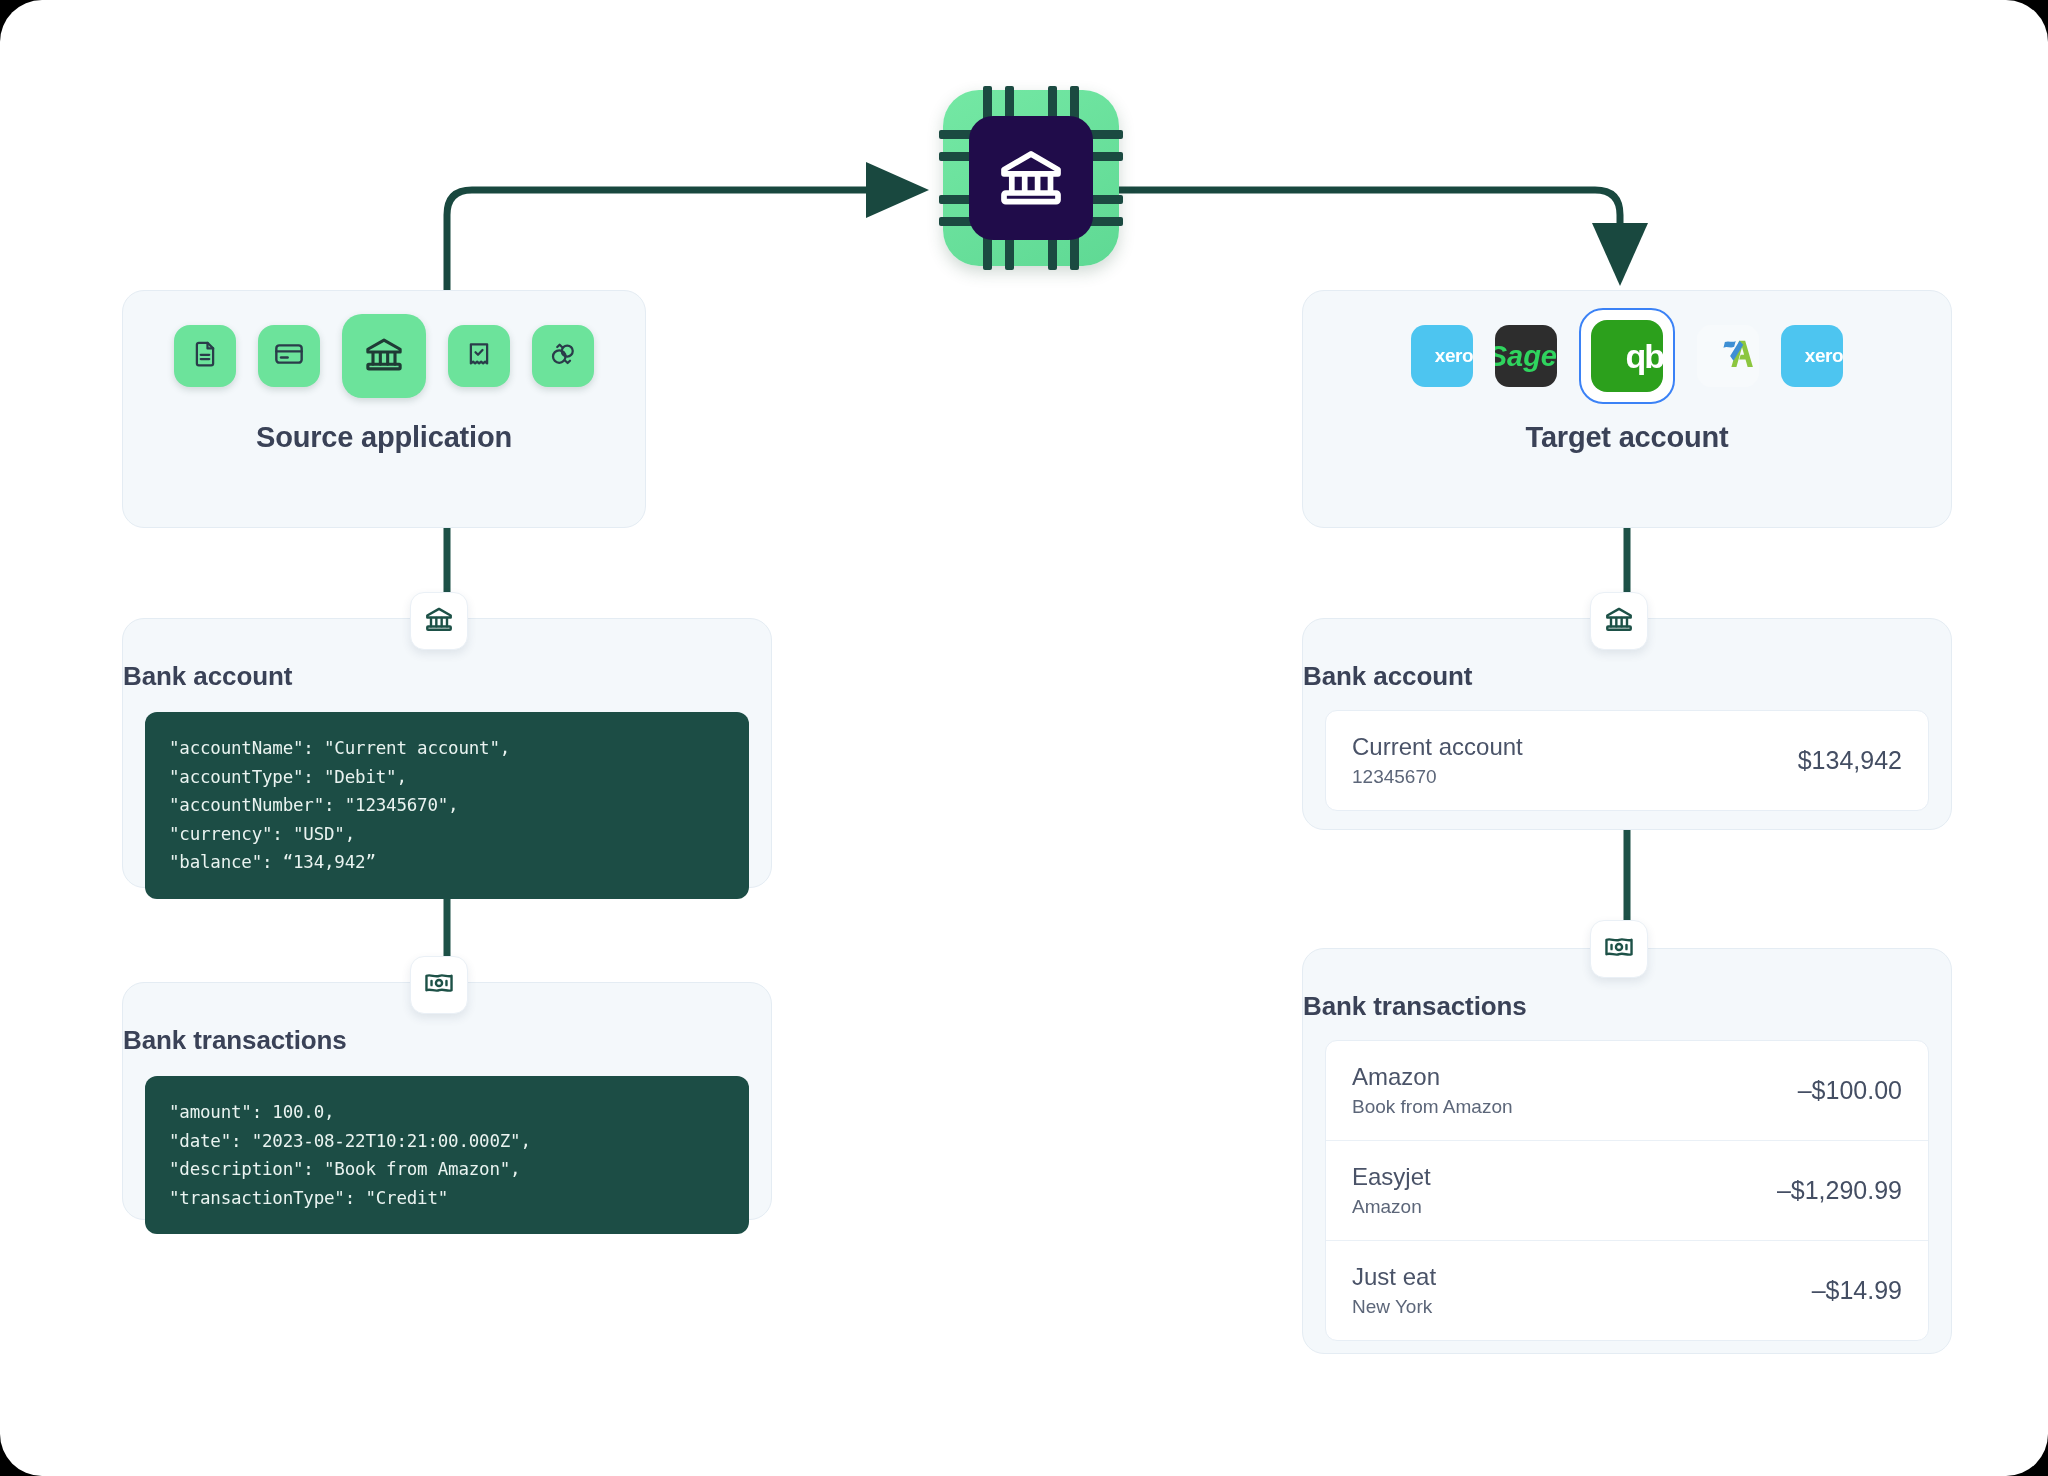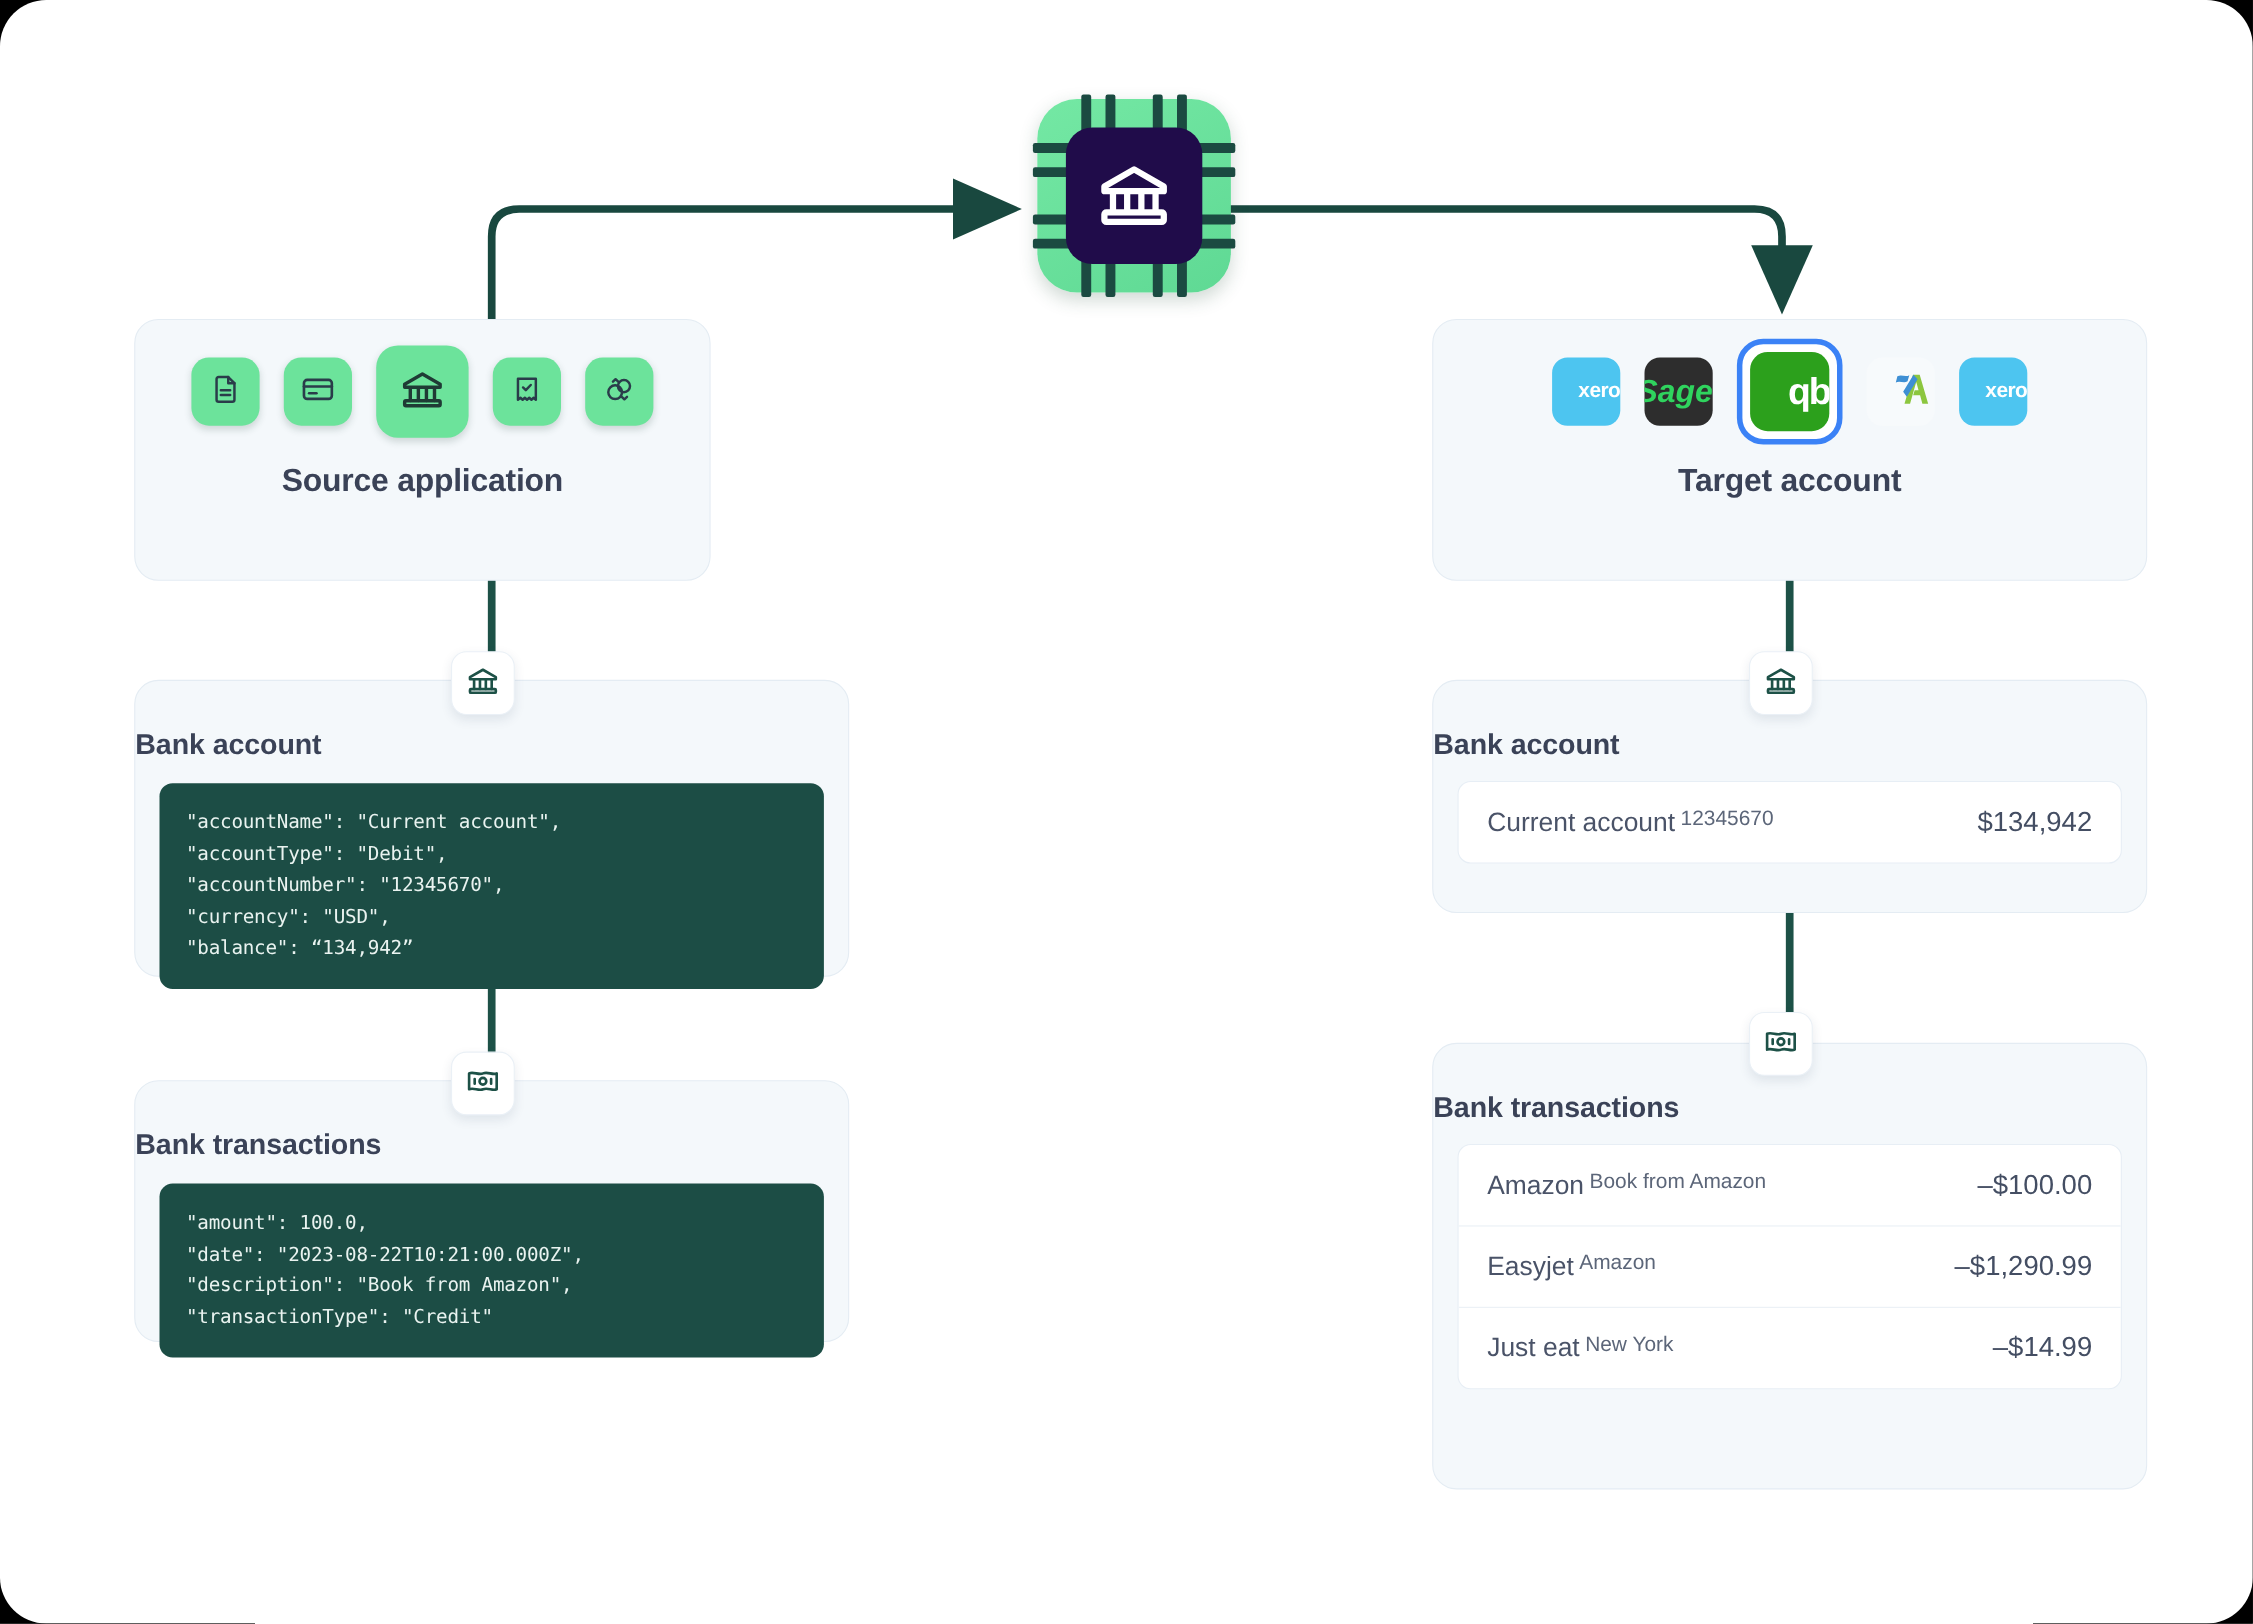--- a/index.html
+++ b/index.html
@@ -47,21 +47,21 @@
     width:62px;height:62px;border-radius:14px;
     display:flex;align-items:center;justify-content:flex-end;
     flex:none;overflow:hidden;
   }
   .logo-xero{background:#4dc5f0;}
   .logo-sage{background:#2d2d2d;}
   .logo-qb{background:#2ca01c;border-radius:16px;width:72px;height:72px;}
   .logo-fa{background:#f7fafc;}
   .qb-wrap{
     width:96px;height:96px;border-radius:24px;
-    border:5px solid #3b82f6;background:#ffffff;
+    border:2px solid #3b82f6;background:#ffffff;
     display:flex;align-items:center;justify-content:center;flex:none;
     box-sizing:border-box;
   }
   .logo-text{font-weight:bold;}
 
   
   #src-bank-card{left:122px;top:618px;width:650px;height:270px;}
   #src-tx-card{left:122px;top:982px;width:650px;height:238px;}
   #tgt-bank-card{left:1302px;top:618px;width:650px;height:212px;}
   #tgt-tx-card{left:1302px;top:948px;width:650px;height:406px;}
@@ -90,21 +90,21 @@
     border:1px solid #e7eef5;
     border-radius:12px;
     overflow:hidden;
   }
   .row{
     display:flex;align-items:center;justify-content:space-between;
     padding:22px 26px;
     box-sizing:border-box;
   }
   .row + .row{border-top:1px solid #eaf0f6;}
-  .row-main{display:flex;flex-direction:row;gap:5px;}
+  .row-main{display:flex;flex-direction:column;gap:5px;}
   .row-name{color:#4a5368;font-size:24px;}
   .row-sub{color:#5c6679;font-size:19px;}
   .row-amt{color:#444e63;font-size:25px;white-space:nowrap;}
 
   
   .badge{
     position:absolute;
     width:58px;height:58px;border-radius:14px;
     background:#ffffff;
     border:1px solid #eaf0f6;

